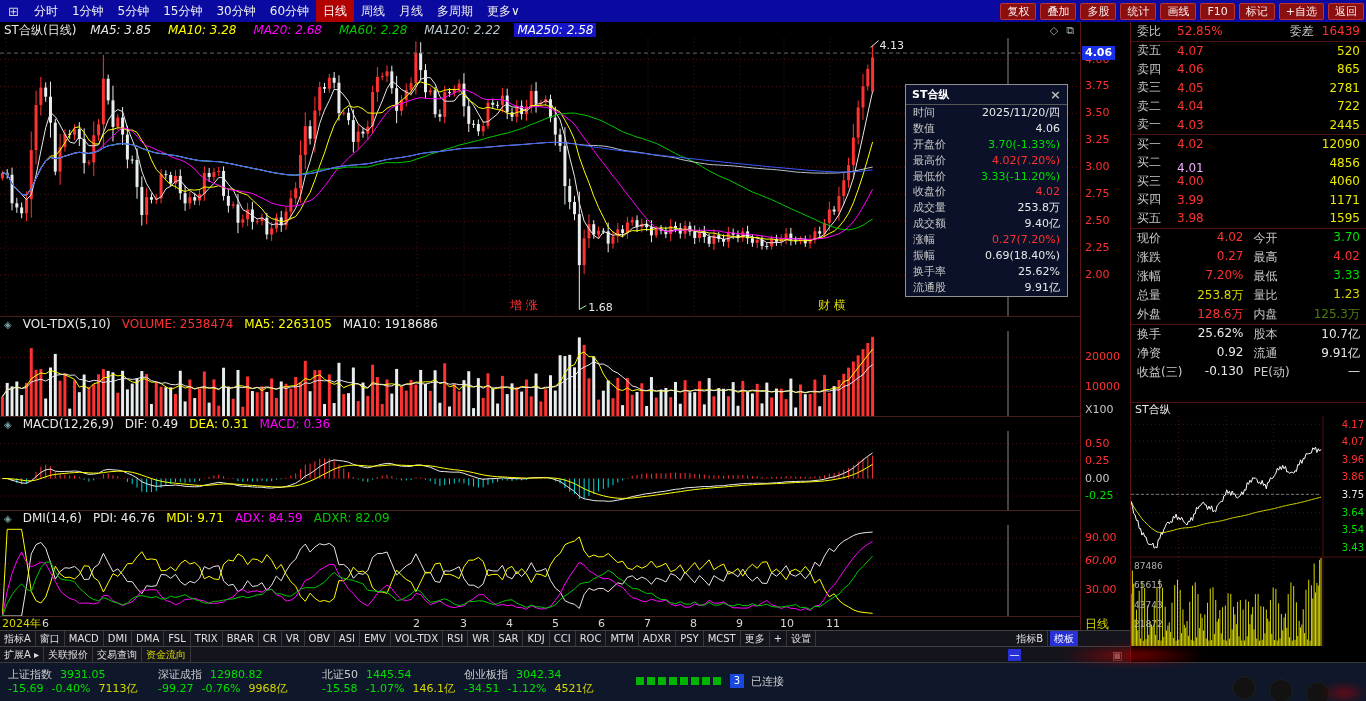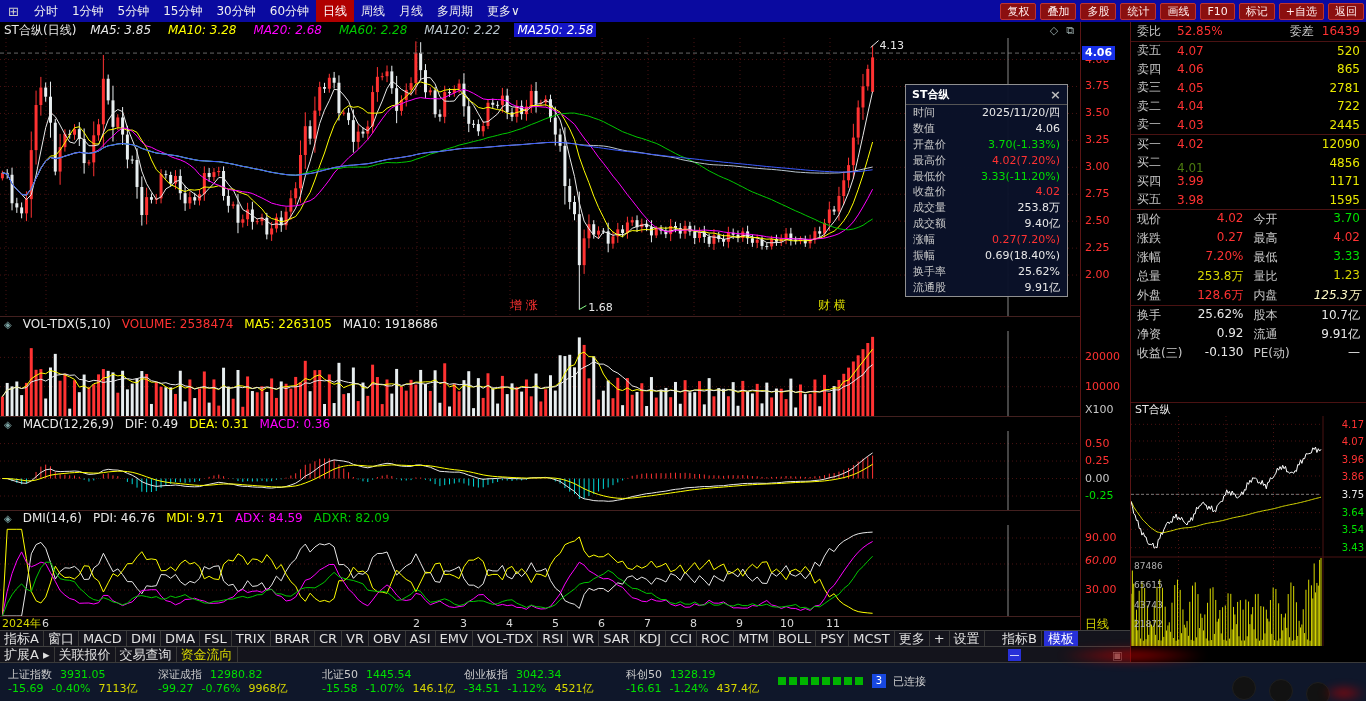--- a/index.html
+++ b/index.html
@@ -49,21 +49,21 @@
   border:1px solid #909090;z-index:30;font-size:11px;}
 #tooltip .t-title{height:20px;line-height:20px;padding:0 6px;color:#fff;font-weight:bold;
   border-bottom:1px solid #555;display:flex;align-items:center;}
 #tooltip .t-close{margin-left:auto;color:#bbb;font-size:13px;cursor:pointer;}
 .t-row{display:flex;justify-content:space-between;height:15.9px;line-height:15.9px;padding:0 7px;}
 .t-row .tl{color:#c8c8c8;}
 #tabs1,#tabs2{position:absolute;left:0;width:1130px;height:16px;background:#14141c;
   border-top:1px solid #404040;display:flex;align-items:center;}
 #tabs1{top:630px;}#tabs2{top:646px;position:absolute;}
 .tab{padding:0 4px;border-right:1px solid #383838;line-height:15px;height:15px;color:#e0e0e0;
-  font-size:13px;white-space:nowrap;}
+  font-size:10px;white-space:nowrap;}
 .tab.hl{background:#2830d8;color:#fff;border-right:none;margin:0 2px;}
 .tab.ylw{color:#d8d800;}
 #tabs1 .rgap{margin-left:auto;}
 #tabs1 .rend{margin-right:52px;}
 #minbox{position:absolute;left:1008px;top:2px;width:13px;height:12px;background:#2830d8;color:#fff;
   text-align:center;line-height:11px;font-size:10px;}
 #snapicon{position:absolute;left:1112px;top:2px;color:#888;font-size:11px;}
 #statusbar{position:absolute;left:0;top:662px;width:1366px;height:39px;background:#0f172a;
   border-top:1px solid #3a3a3a;display:flex;padding:5px 8px 0 8px;font-size:11px;z-index:10;}
 .idx{display:flex;flex-direction:column;gap:1px;}
@@ -1018,22 +1018,27 @@
         <span class="qqty">2445</span>
       </div>
       <div class="hdiv"></div>
       <div class="qrow">
         <span class="qlab">买一</span>
         <span class="qprice" style="color: rgb(255, 50, 50);">4.02</span>
         <span class="qqty">12090</span>
       </div>
       <div class="qrow">
         <span class="qlab">买二</span>
-        <span class="qprice" style="color: #4d7c0f; margin-top: 11px;">4.01</span>
+        <span class="qprice" style="color: #f0abfc; margin-top: 11px;">4.01</span>
         <span class="qqty">4856</span>
+      </div>
+      <div class="qrow">
+        <span class="qlab">买三</span>
+        <span class="qprice" style="color: rgb(255, 50, 50);">4.00</span>
+        <span class="qqty">4060</span>
       </div>
       <div class="qrow">
         <span class="qlab">买四</span>
         <span class="qprice" style="color: rgb(255, 50, 50);">3.99</span>
         <span class="qqty">1171</span>
       </div>
       <div class="qrow">
         <span class="qlab">买五</span>
         <span class="qprice" style="color: rgb(255, 50, 50);">3.98</span>
         <span class="qqty">1595</span>
@@ -1079,21 +1084,21 @@
           <span style="color: rgb(216, 216, 0);">1.23</span>
         </div>
       </div>
       <div class="srow">
         <div class="shalf">
           <span class="qlab">外盘</span>
           <span style="color: rgb(255, 50, 50);">128.6万</span>
         </div>
         <div class="shalf">
           <span class="qlab">内盘</span>
-          <span style="color: #fef9c3; font-style: italic;">125.3万</span>
+          <span style="color: #4d7c0f;">125.3万</span>
         </div>
       </div>
       <div class="hdiv"></div>
       <div class="srow">
         <div class="shalf">
           <span class="qlab">换手</span>
           <span style="color: rgb(232, 232, 232);">25.62%</span>
         </div>
         <div class="shalf">
           <span class="qlab">股本</span>
@@ -1368,21 +1373,21 @@
     <span class="tab">ASI</span>
     <span class="tab">EMV</span>
     <span class="tab">VOL-TDX</span>
     <span class="tab">RSI</span>
     <span class="tab">WR</span>
     <span class="tab">SAR</span>
     <span class="tab">KDJ</span>
     <span class="tab">CCI</span>
     <span class="tab">ROC</span>
     <span class="tab">MTM</span>
-    <span class="tab">BOLL</span>
+    <span class="tab">ADXR</span>
     <span class="tab">PSY</span>
     <span class="tab">MCST</span>
     <span class="tab">更多</span>
     <span class="tab">+</span>
     <span class="tab">设置</span>
     <span class="rgap"></span>
     <span class="tab">指标B</span>
     <span class="tab hl rend">模板</span>
   </div>
 <div id="tabs2">
@@ -1432,31 +1437,20 @@
       <div class="ir">
         <span class="iname">创业板指</span>
         <span class="ival">3042.34</span>
       </div>
       <div class="ir">
         <span class="ichg">-34.51</span>
         <span class="ichg">-1.12%</span>
         <span class="iamt">4521亿</span>
       </div>
     </div>
-    <div class="idx" style="width: 142px;">
-      <div class="ir">
-        <span class="iname">科创50</span>
-        <span class="ival">1328.19</span>
-      </div>
-      <div class="ir">
-        <span class="ichg">-16.61</span>
-        <span class="ichg">-1.24%</span>
-        <span class="iamt">437.4亿</span>
-      </div>
-    </div>
     <div id="conn">
       <span class="cblock"></span>
       <span class="cblock"></span>
       <span class="cblock"></span>
       <span class="cblock"></span>
       <span class="cblock"></span>
       <span class="cblock"></span>
       <span class="cblock"></span>
       <span class="cblock"></span>
       <span id="connnum">3</span>

